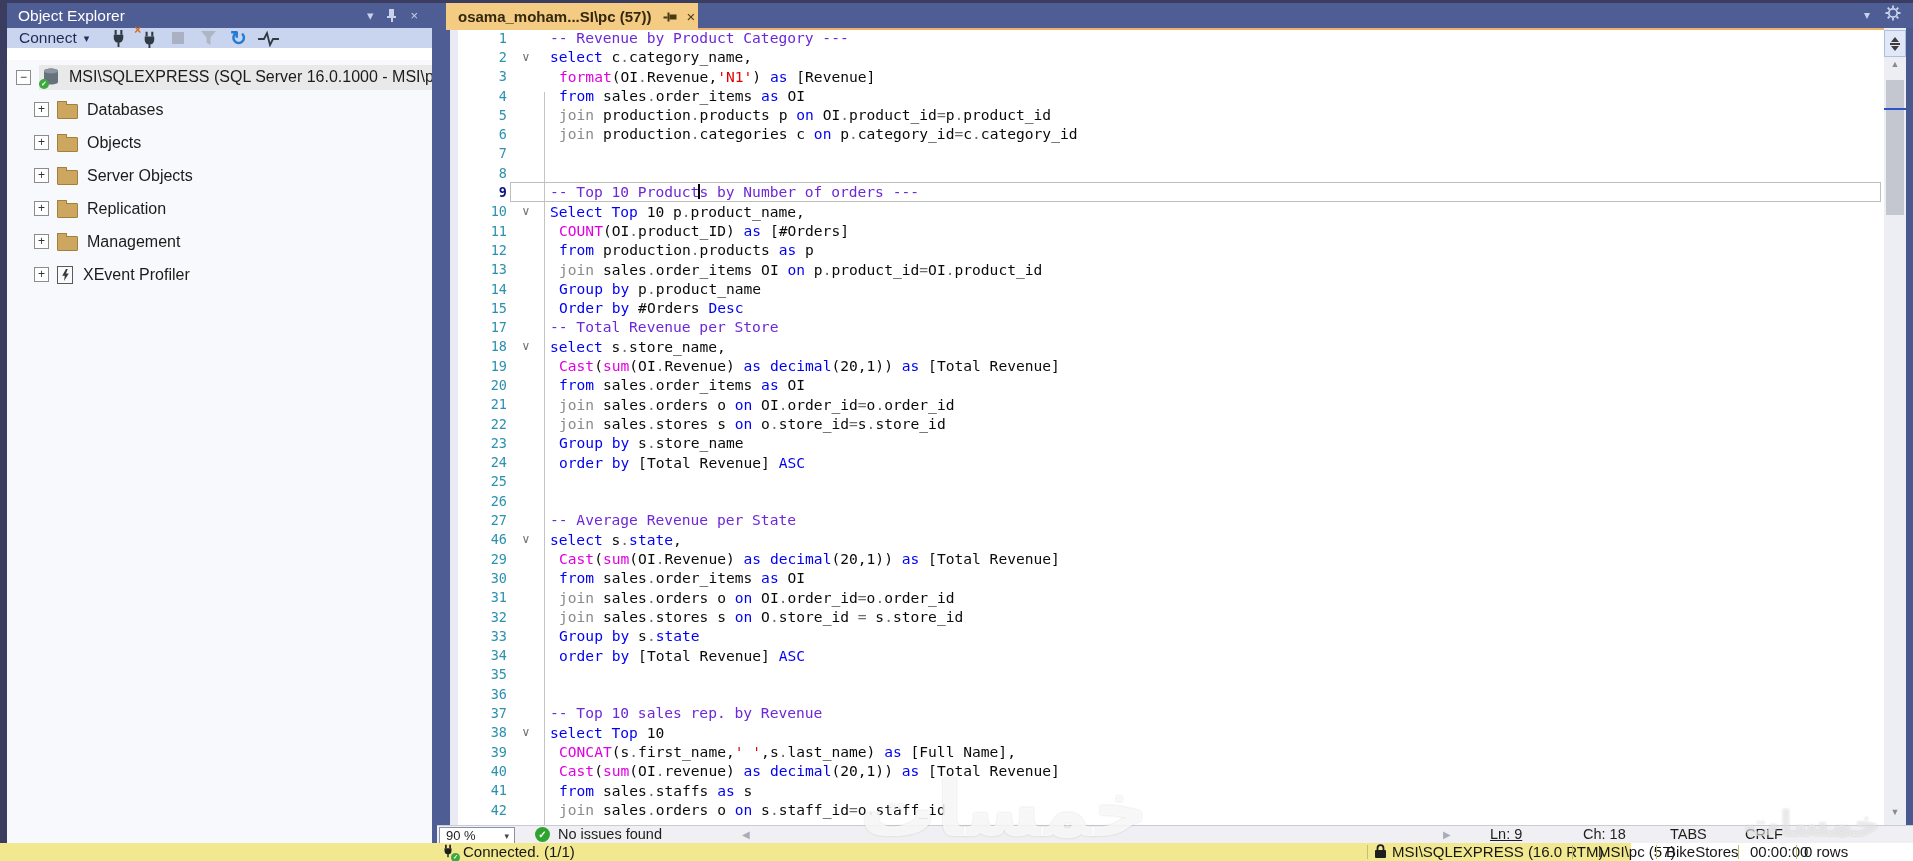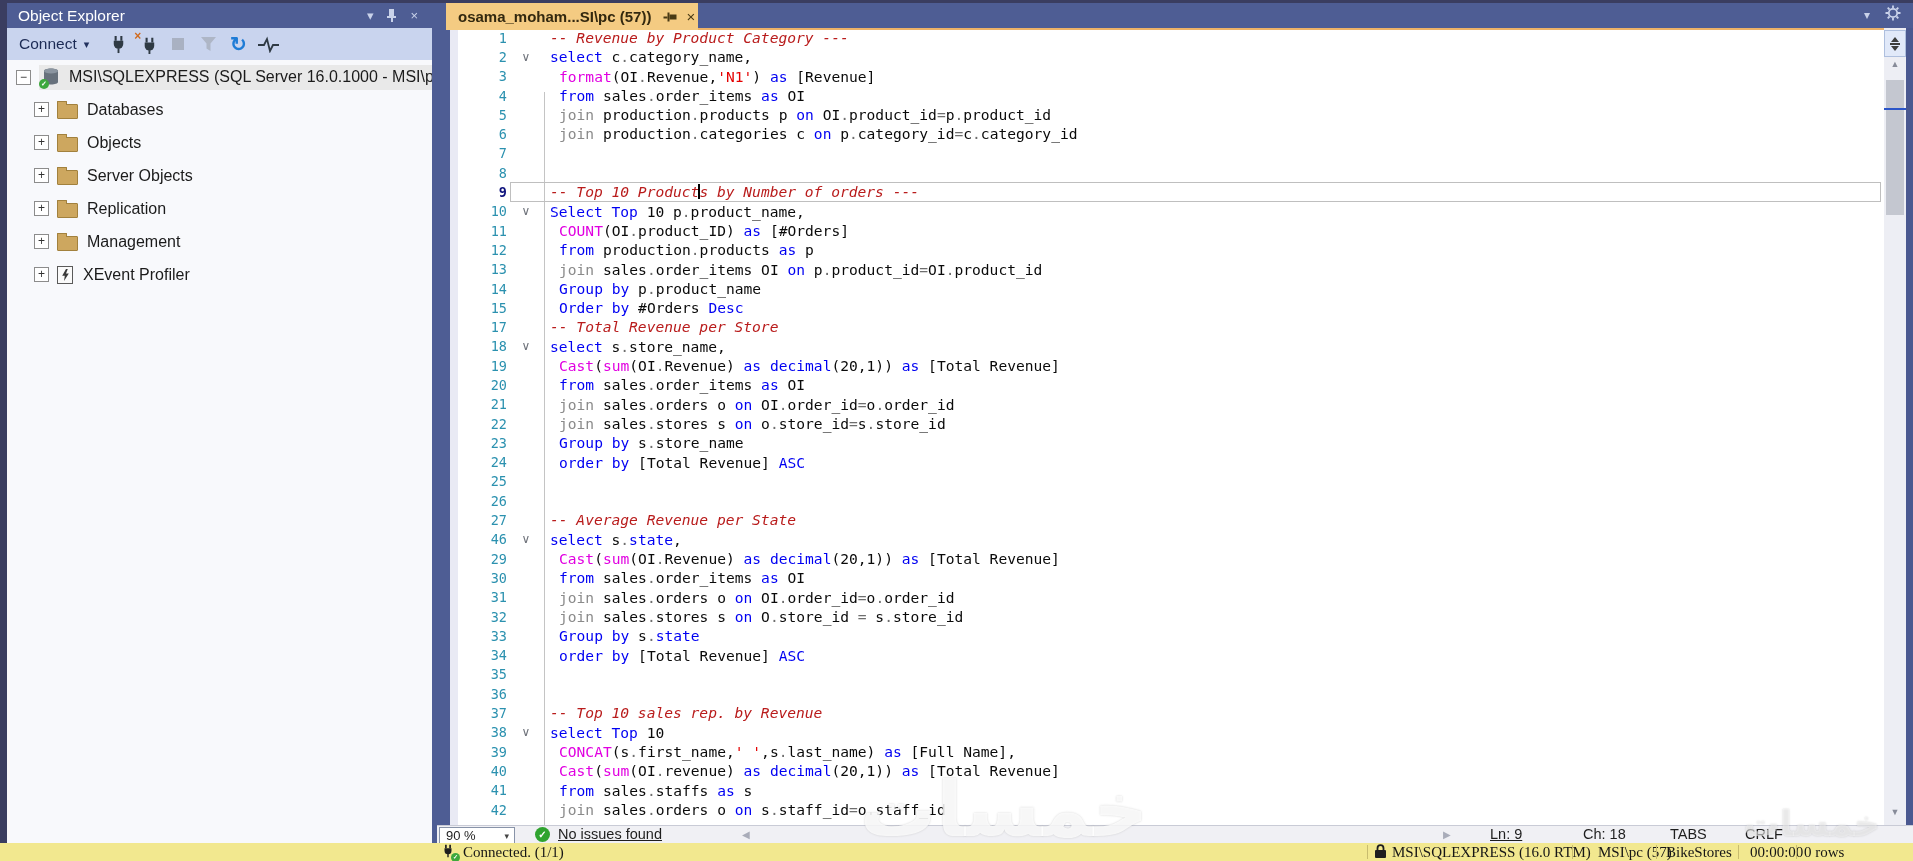--- a/index.html
+++ b/index.html
@@ -14,21 +14,21 @@
   
   .oe-title{position:absolute;left:7px;top:3px;width:425px;height:25px;background:#4e5d94;color:#fff;
             display:flex;align-items:center;font-size:15.5px;}
   .oe-title .t{margin-left:11px;flex:1;}
   .oe-title .ticons{display:flex;align-items:center;gap:14px;margin-right:14px;color:#c9d2ea;}
   .oe-title .ticons span{font-size:13px;cursor:default;}
   .pin-i{width:9px;height:14px;position:relative;display:inline-block;}
   .pin-i::before{content:"";position:absolute;left:2px;top:0;width:5px;height:7px;background:#c9d2ea;}
   .pin-i::after{content:"";position:absolute;left:0;top:7px;width:9px;height:2px;background:#c9d2ea;}
   .pin-i .needle{position:absolute;left:4px;top:9px;width:1.5px;height:4px;background:#c9d2ea;}
-  .oe-toolbar{position:absolute;left:7px;top:28px;width:425px;height:32px;background:#c9d4ee;
+  .oe-toolbar{position:absolute;left:7px;top:28px;width:425px;height:20px;background:#c9d4ee;
               display:flex;align-items:center;font-size:15.5px;color:#1c2b55;}
   .connect-btn{display:flex;align-items:center;gap:7px;margin-left:12px;margin-right:16px;cursor:default;}
   .connect-btn .dd{font-size:11px;color:#22315e;}
   .tb-ico{width:26px;height:22px;display:flex;align-items:center;justify-content:center;margin-right:4px;}
   .stop-sq{width:12px;height:12px;background:#a9b1c2;}
   .refresh-g{color:#1f7cd6;font-size:20px;font-weight:bold;line-height:1;}
   .oe-tree{position:absolute;left:7px;top:60px;width:425px;height:783px;background:#f8f9fc;font-size:16px;color:#1b1b1b;}
   .tree-row{display:flex;align-items:center;height:33px;}
   .tree-row.server{height:32px;margin-top:1px;}
   .expander{width:13px;height:13px;border:1px solid #8c8c8c;background:#fff;color:#333;flex:none;
@@ -63,21 +63,21 @@
   .gutter-strip{position:absolute;left:0;top:0;width:8px;height:797px;background:#e9eaf4;}
   .outline-line{position:absolute;left:94px;top:64px;width:1px;height:752px;background:#c4c4c4;}
   .ln-row{display:flex;align-items:center;height:19.3px;padding-left:8px;position:relative;}
   .ln-num{width:49px;text-align:right;font:13.5px "DejaVu Sans Mono",monospace;color:#2b91af;flex:none;}
   .ln-num.cur{color:#10147e;font-weight:bold;}
   .ln-fold{width:38px;flex:none;text-align:center;color:#6f737b;font:12px "DejaVu Sans",sans-serif;z-index:2;}
   .ln-code{font:14.6px/19.3px "DejaVu Sans Mono",monospace;white-space:pre;padding-left:5px;}
   .ln-code.ind{padding-left:14px;}
   .ln-row.current::after{content:"";position:absolute;left:60px;right:3px;top:0;bottom:0;
         border:1px solid #bfbfbf;pointer-events:none;}
-  .tok-t{color:#0a0a0a;} .tok-k{color:#0000f2;} .tok-c{color:#b91c1c;font-style:italic;}
+  .tok-t{color:#0a0a0a;} .tok-k{color:#0000f2;} .tok-c{color:#6d28d9;}
   .tok-f{color:#e100e1;} .tok-s{color:#e40000;} .tok-g{color:#8a8a8a;} .tok-d{color:#6e6e6e;}
   .caret-bar{display:inline-block;width:2px;height:15px;background:#000;vertical-align:-2px;margin:0 -1px;}
 
   
   .vscroll{position:absolute;left:1884px;top:28px;width:22px;height:797px;background:#edeef4;z-index:5;}
   .vs-split{position:absolute;left:0;top:2px;width:22px;height:27px;background:#e1e9f9;border:1px solid #aebfde;
             box-sizing:border-box;display:flex;flex-direction:column;align-items:center;justify-content:center;gap:1px;}
   .tri-up{width:0;height:0;border-left:4px solid transparent;border-right:4px solid transparent;border-bottom:5px solid #3c3c3c;}
   .tri-down{width:0;height:0;border-left:4px solid transparent;border-right:4px solid transparent;border-top:5px solid #3c3c3c;}
   .vs-bar{width:10px;height:2px;background:#3c3c3c;}
@@ -87,28 +87,28 @@
   .vs-caretmark{position:absolute;left:0;top:80px;width:22px;height:2px;background:#2b55c8;}
 
   
   .ed-status{position:absolute;left:437px;top:825px;width:1476px;height:18px;background:#f0f0f4;
              border-top:1px solid #c9cbd6;box-sizing:border-box;font-size:14.5px;color:#1e1e1e;z-index:6;}
   .zoom-box{position:absolute;left:2px;top:1px;width:68px;height:15px;background:#fff;border:1px solid #8893a8;
             display:flex;align-items:center;font-size:13px;padding-left:6px;}
   .zoom-box .dd{margin-left:auto;margin-right:5px;font-size:9px;color:#444;}
   .ok-circle{position:absolute;left:98px;top:1px;width:15px;height:15px;border-radius:50%;background:#2fa32f;
              color:#fff;font-size:10px;line-height:15px;text-align:center;font-weight:bold;}
-  .health-txt{position:absolute;left:121px;top:0px;line-height:17px;text-decoration:underline;}
+  .health-txt{position:absolute;left:121px;top:0px;line-height:17px;}
   .hs-left{position:absolute;left:305px;top:3px;font-size:10px;color:#a9acb9;}
   .hs-right{position:absolute;left:1006px;top:3px;font-size:10px;color:#a9acb9;}
   .ed-status .fld{position:absolute;top:0;line-height:17px;}
 
   
-  .app-status{position:absolute;left:0;top:843px;width:1913px;height:18px;background:#f2e88f;
-              font-size:15px;color:#161616;z-index:6;font-family:Liberation Serif, serif;}
+  .app-status{position:absolute;left:0;top:843px;width:1631px;height:18px;background:#f2e88f;
+              font-size:15px;color:#161616;z-index:6;}
   .app-status .seg{position:absolute;top:0;line-height:18px;white-space:nowrap;}
   .ys-sep{position:absolute;top:2px;width:1px;height:14px;background:#c8bc6e;}
   .plug-ok{position:absolute;left:441px;top:1px;width:16px;height:16px;}
   .plug-ok .badge{left:auto;right:-3px;bottom:-2px;width:9px;height:9px;font-size:6px;line-height:9px;}
   .lock-ico{position:absolute;left:1374px;top:1px;}
 
   
   .watermark{position:absolute;left:838px;top:772px;width:310px;font-family:"DejaVu Sans",sans-serif;
              font-size:76px;font-weight:bold;color:rgba(255,255,255,0.82);z-index:20;pointer-events:none;
              direction:rtl;text-shadow:0 0 2px rgba(110,110,110,0.30);line-height:1;}

